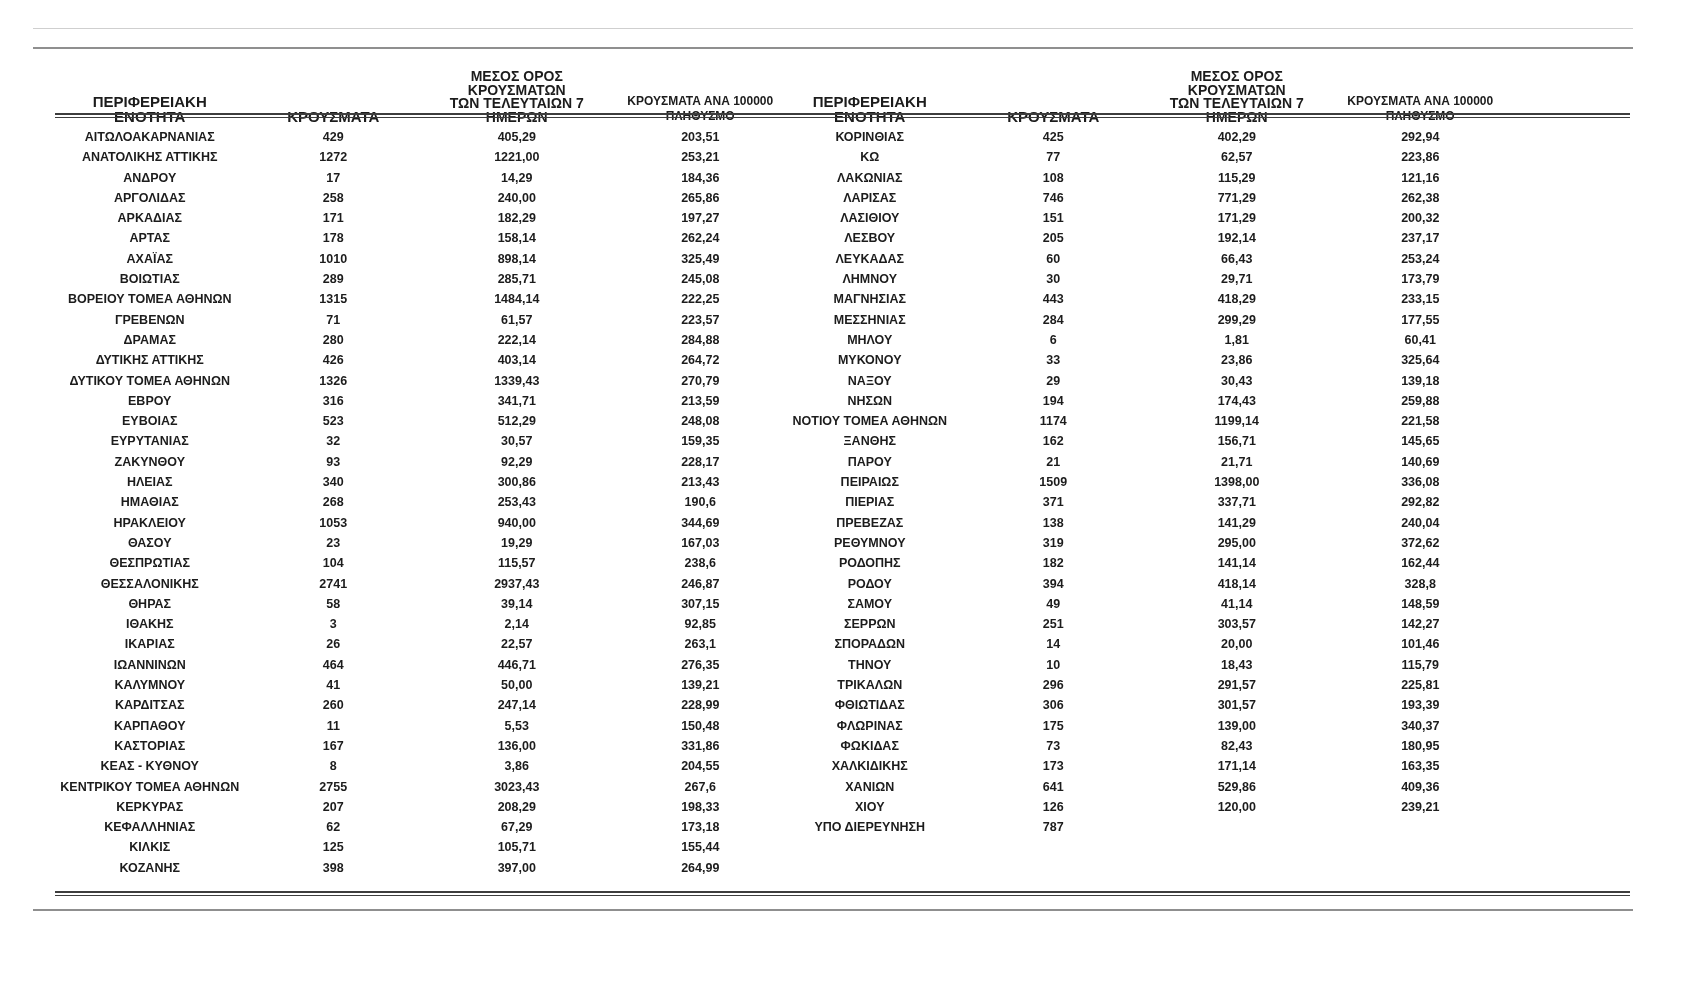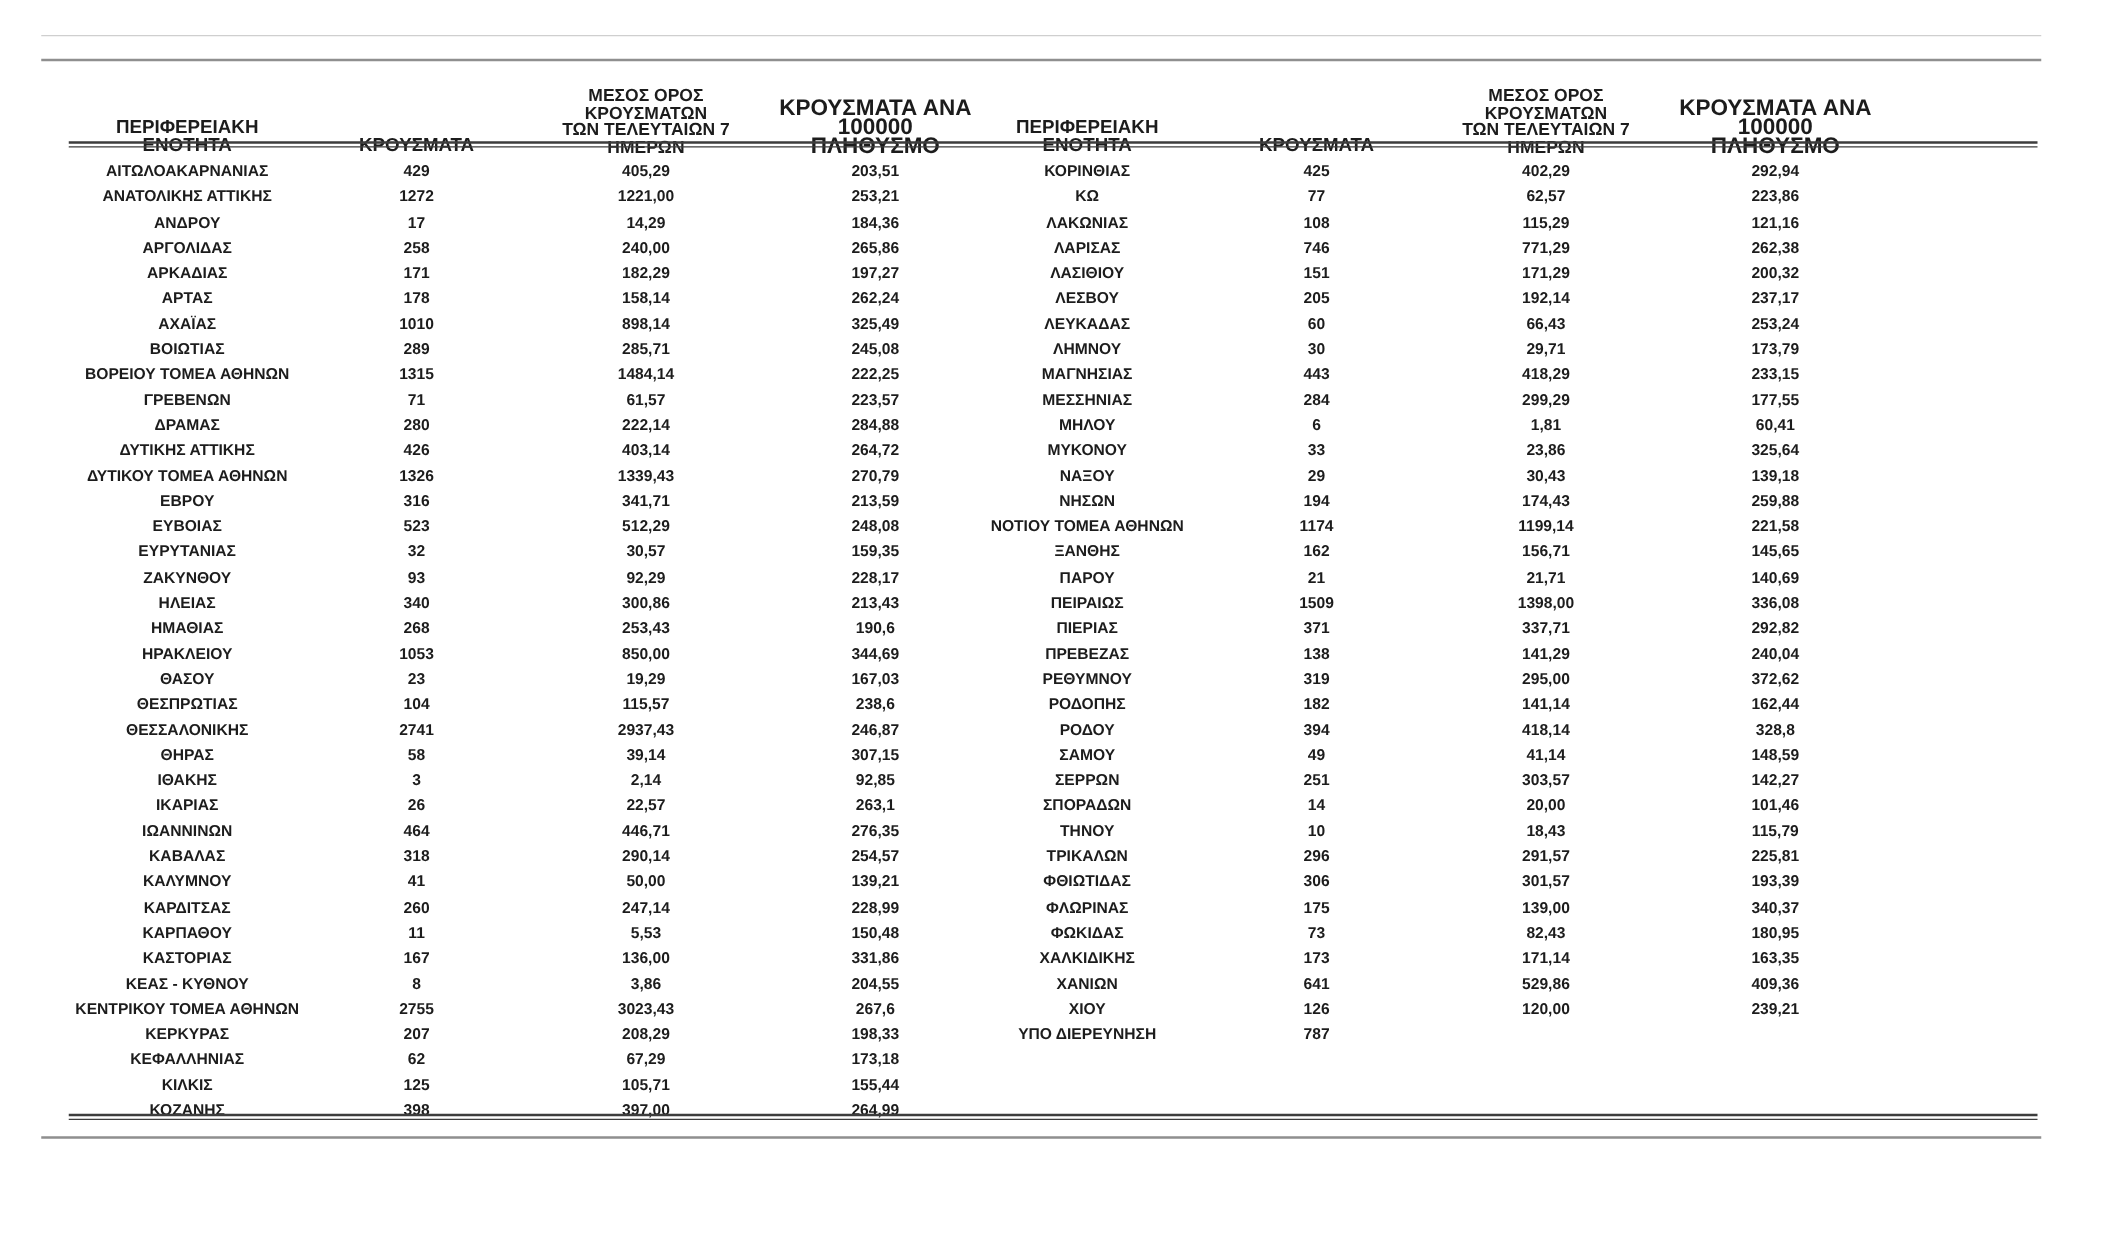--- a/index.html
+++ b/index.html
@@ -24,21 +24,21 @@
     position:absolute;top:70px;width:734px;
     border-collapse:collapse;table-layout:fixed;
   }
   table.t-left{left:58px;}
   table.t-right{left:778px;}
   th,td{width:25%;text-align:center;padding:0;margin:0;}
   thead tr{height:43px;}
   th{vertical-align:bottom;font-weight:600;color:#1c1c1c;padding-bottom:3px;}
   .h-one{font-size:15px;line-height:15px;}
   .h-two-sm{font-size:14px;line-height:13.5px;}
-  .h-two-lg{font-size:18px;line-height:15px;}
+  .h-two-lg{font-size:12px;line-height:15px;}
   tbody tr{height:20.3px;}
   tbody td{
     font-size:12.5px;font-weight:600;color:#1c1c1c;
     line-height:20.3px;white-space:nowrap;
   }
 </style>
 </head>
 <body>
 
 <div class="page-line line-top-light"></div>
@@ -178,21 +178,21 @@
       </tr>
       <tr>
         <td>ΗΜΑΘΙΑΣ</td>
         <td>268</td>
         <td>253,43</td>
         <td>190,6</td>
       </tr>
       <tr>
         <td>ΗΡΑΚΛΕΙΟΥ</td>
         <td>1053</td>
-        <td>850,00</td>
+        <td>940,00</td>
         <td>344,69</td>
       </tr>
       <tr>
         <td>ΘΑΣΟΥ</td>
         <td>23</td>
         <td>19,29</td>
         <td>167,03</td>
       </tr>
       <tr>
         <td>ΘΕΣΠΡΩΤΙΑΣ</td>
@@ -224,26 +224,20 @@
         <td>22,57</td>
         <td>263,1</td>
       </tr>
       <tr>
         <td>ΙΩΑΝΝΙΝΩΝ</td>
         <td>464</td>
         <td>446,71</td>
         <td>276,35</td>
       </tr>
       <tr>
-        <td>ΚΑΒΑΛΑΣ</td>
-        <td>318</td>
-        <td>290,14</td>
-        <td>254,57</td>
-      </tr>
-      <tr>
         <td>ΚΑΛΥΜΝΟΥ</td>
         <td>41</td>
         <td>50,00</td>
         <td>139,21</td>
       </tr>
       <tr>
         <td>ΚΑΡΔΙΤΣΑΣ</td>
         <td>260</td>
         <td>247,14</td>
         <td>228,99</td>

